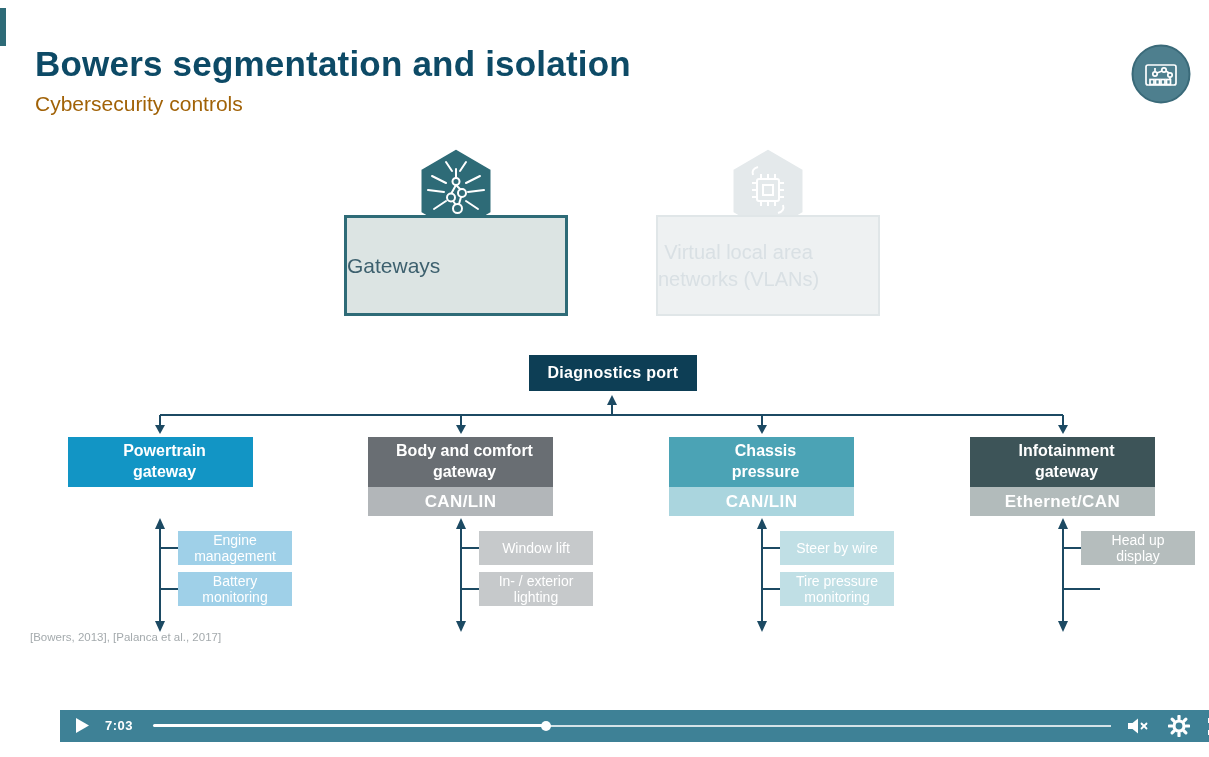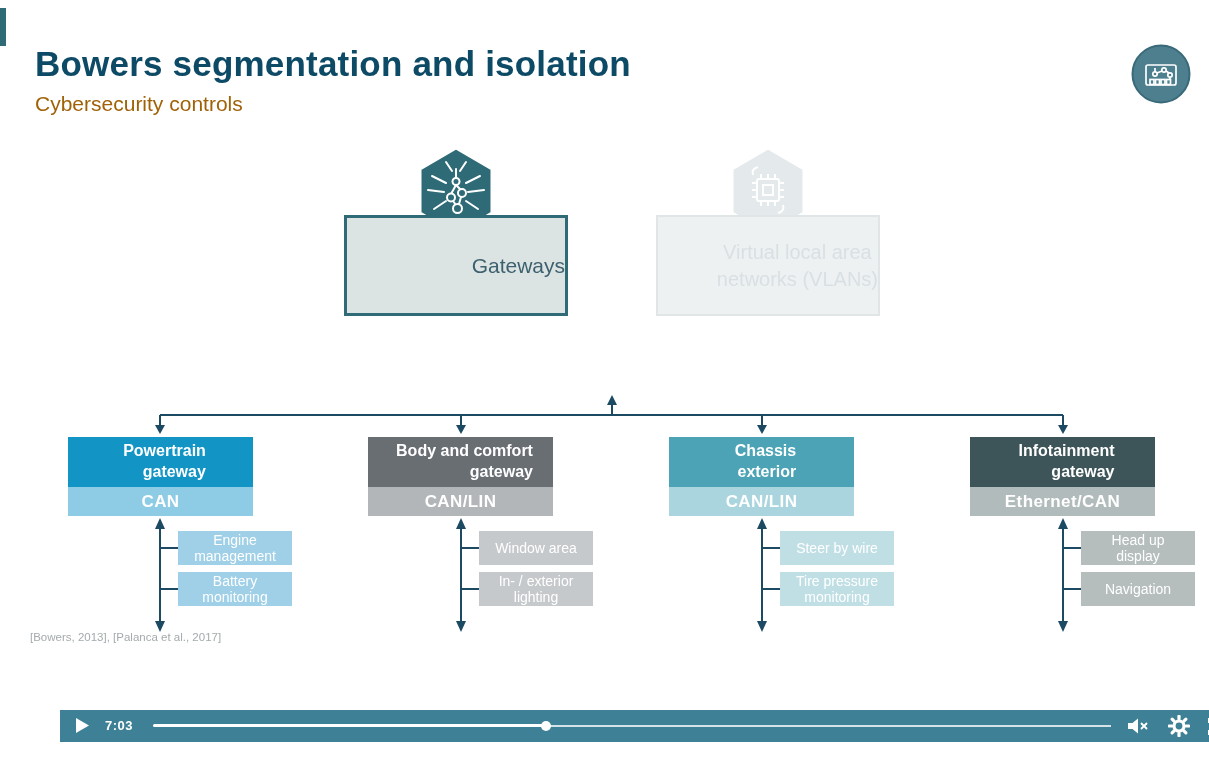--- a/index.html
+++ b/index.html
@@ -14,35 +14,35 @@
   .subtitle { position:absolute; left:35px; top:92px; font-size:21px; font-weight:400; color:#a16207; }
   .logo { position:absolute; left:1130px; top:43px; width:62px; height:62px; }
 
   .overlay { position:absolute; left:0; top:0; width:1209px; height:757px; pointer-events:none; }
 
   .hex { position:absolute; width:82px; height:92px; }
   .hex.gw-hex { left:415px; top:145px; }
   .hex.vlan-hex { left:727px; top:145px; }
 
   .option-box { position:absolute; top:215px; width:224px; height:101px; display:flex;
-                align-items:center; justify-content:flex-end; text-align:center; }
+                align-items:center; justify-content:flex-start; text-align:center; }
   .option-box.active { left:344px; background:#dce4e3; border:3px solid #2e6b77;
                        color:#3d606e; font-size:21px; font-weight:500; }
   .option-box.inactive { left:656px; background:#eef1f2; border:2px solid #e0e6e8;
                          color:#d9e0e4; font-size:20px; white-space:pre-line; line-height:1.35; }
 
   .diag { position:absolute; left:529px; top:355px; width:168px; height:36px; background:#0d3e55;
           color:#ffffff; font-weight:bold; font-size:16px; display:flex; align-items:center;
           justify-content:center; letter-spacing:0.3px; }
 
   .backbone-label { position:absolute; left:197px; top:393px; font-size:15px; font-weight:bold;
                     color:#13435c; letter-spacing:0.2px; }
 
   .gw { position:absolute; top:437px; width:185px; }
-  .gw-header { height:50px; display:flex; align-items:center; justify-content:center; text-align:right;
+  .gw-header { height:50px; display:flex; align-items:center; justify-content:center; text-align:center;
                color:#ffffff; font-weight:bold; font-size:16px; line-height:1.3; white-space:pre-line;padding-left:8px; }
   .gw-band { height:29px; display:flex; align-items:center; justify-content:center;
              color:#ffffff; font-weight:bold; font-size:17px; letter-spacing:0.4px; }
   .gw.pt { left:68px; }  .gw.bc { left:368px; }  .gw.ch { left:669px; }  .gw.it { left:970px; }
   .pt .gw-header{background:#1295c5;} .pt .gw-band{background:#8ecbe5;}
   .bc .gw-header{background:#696e73;} .bc .gw-band{background:#b2b6b9;}
   .ch .gw-header{background:#4ba3b5;} .ch .gw-band{background:#aad5de;}
   .it .gw-header{background:#3d5458;} .it .gw-band{background:#b2bbbb;}
 
   .node { position:absolute; width:114px; height:34px; display:flex; align-items:center;
@@ -177,56 +177,57 @@
         <path d="M26,30 q-2,-6 5,-8"></path>
         <path d="M56,60 q2,6 -5,8"></path>
       </g>
     </svg>
   </div>
   <div class="option-box inactive">
     <span>Virtual local area
 networks (VLANs)</span>
   </div>
 
+  <div class="diag">
+    <span>Diagnostics port</span>
+  </div>
 
 
   <div class="gw pt">
     <div class="gw-header">Powertrain
 gateway</div>
-    <div class="gw-band">CAN</div>
   </div>
   <div class="gw bc">
     <div class="gw-header">Body and comfort
 gateway</div>
     <div class="gw-band">CAN/LIN</div>
   </div>
   <div class="gw ch">
     <div class="gw-header">Chassis
-exterior</div>
+pressure</div>
     <div class="gw-band">CAN/LIN</div>
   </div>
   <div class="gw it">
     <div class="gw-header">Infotainment
 gateway</div>
     <div class="gw-band">Ethernet/CAN</div>
   </div>
 
   <div class="node c1 r1">Engine
 management</div>
   <div class="node c1 r2">Battery
 monitoring</div>
-  <div class="node c2 r1">Window area</div>
+  <div class="node c2 r1">Window lift</div>
   <div class="node c3 r1">Steer by wire</div>
   <div class="node c2 r2">In- / exterior
 lighting</div>
   <div class="node c3 r2">Tire pressure
 monitoring</div>
   <div class="node c4 r1">Head up
 display</div>
-  <div class="node c4 r2">Navigation</div>
 
   <div class="citation">[Bowers, 2013], [Palanca et al., 2017]</div>
 
   <div class="player">
     <div class="play-btn">
       <svg width="13" height="15">
           <polygon points="0,0 13,7.5 0,15" fill="#ffffff"></polygon>
         </svg>
     </div>
     <div class="time">7:03</div>

